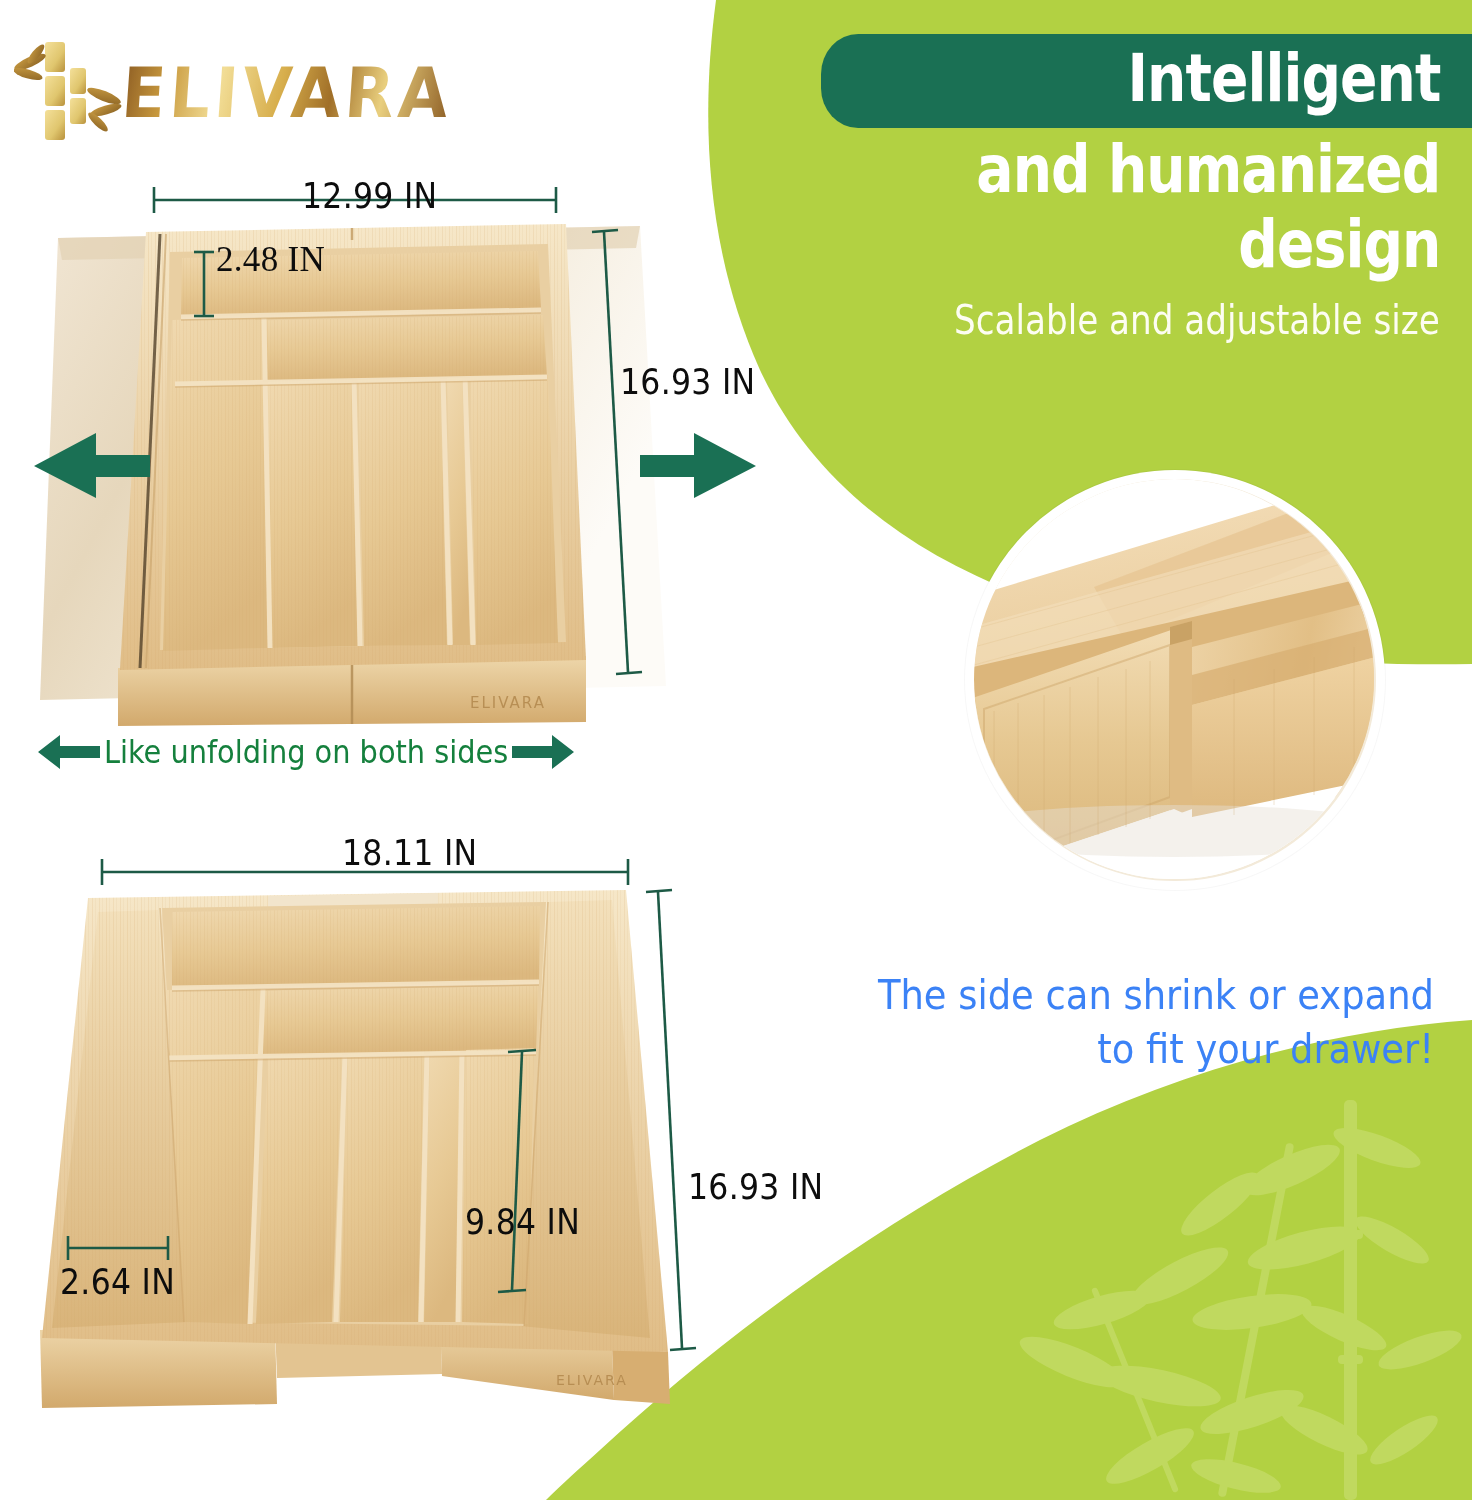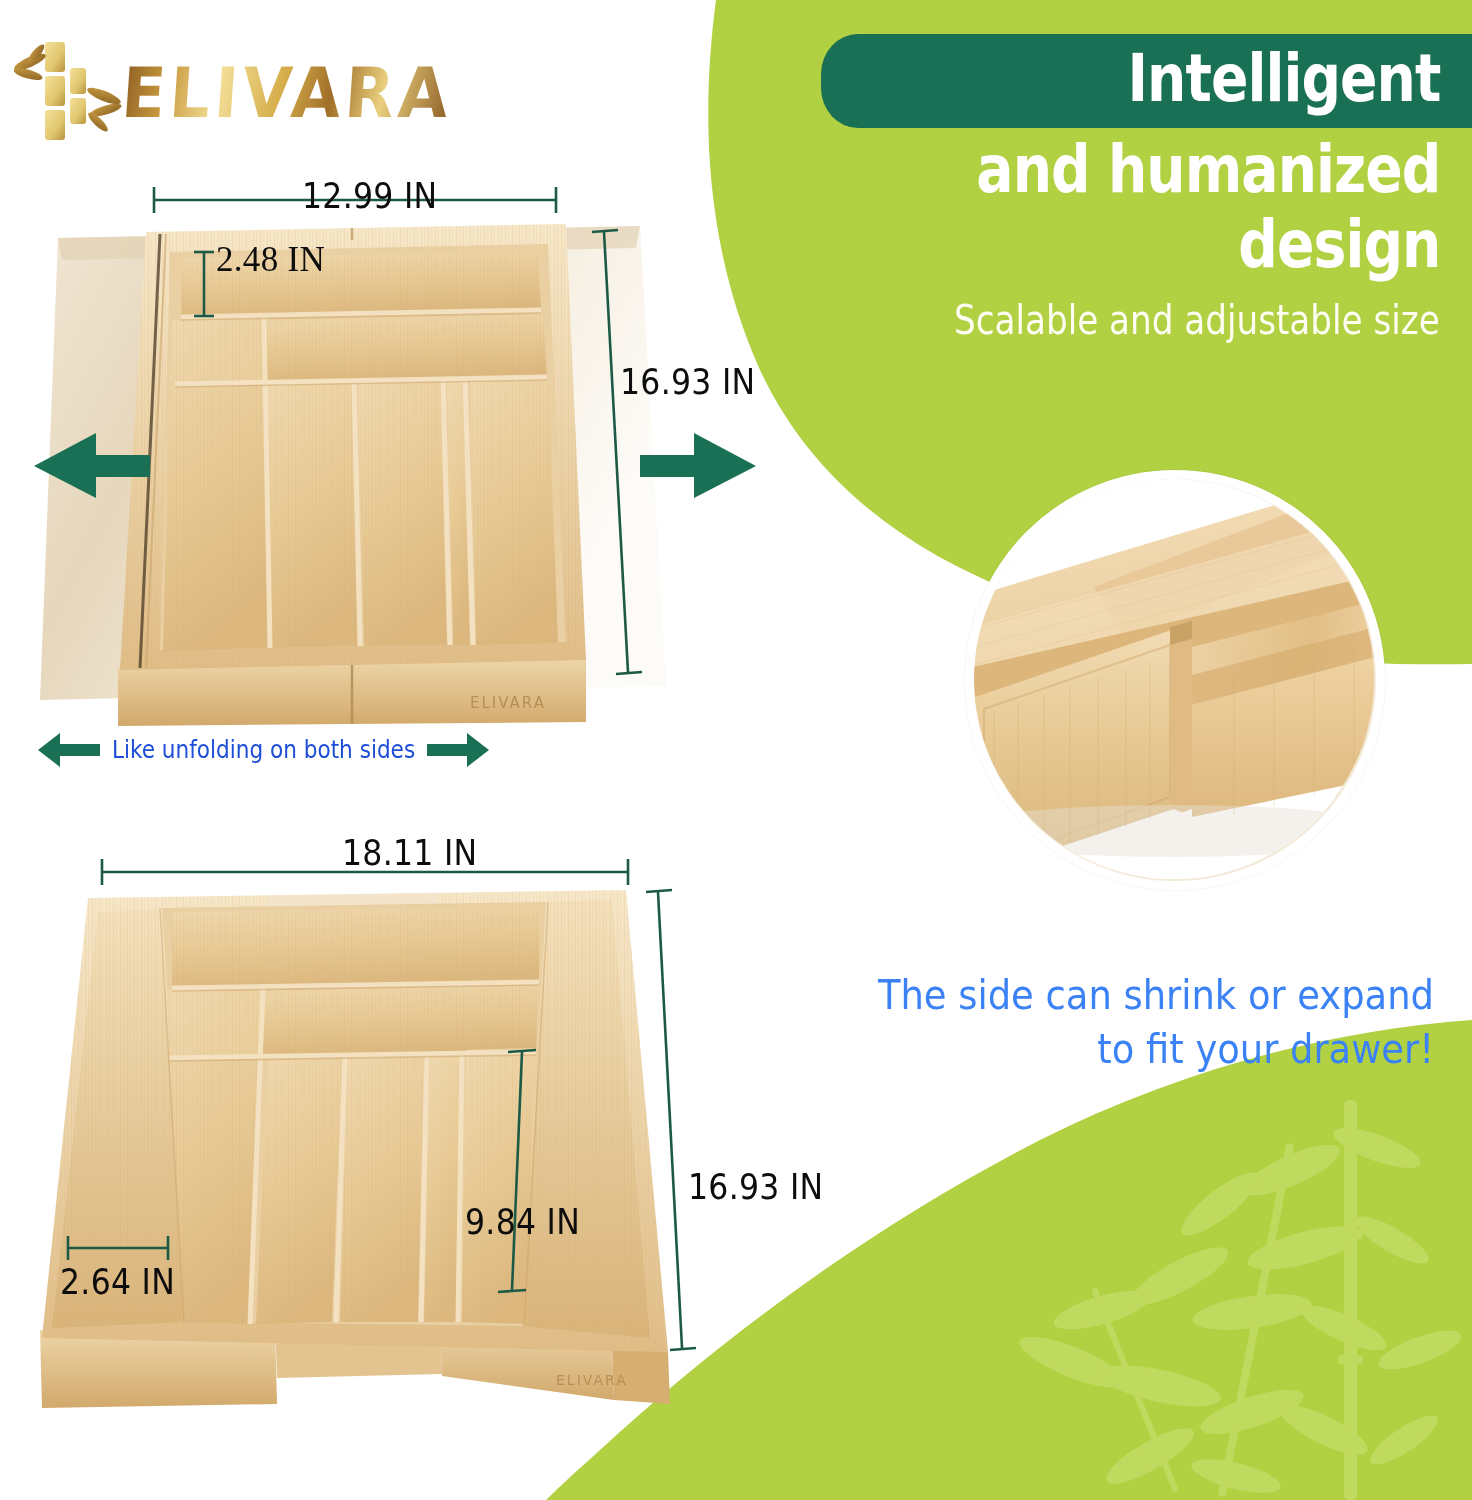--- a/index.html
+++ b/index.html
@@ -80,24 +80,24 @@
   .dim-b{left:216px;top:240px;font-family:Liberation Serif, serif;}
   .dim-c{left:620px;top:362px;}
   .dim-d{left:310px;top:833px;margin-left:32px;}
   .dim-e{left:688px;top:1167px;}
   .dim-f{left:465px;top:1174px;margin-top:28px;}
   .dim-g{left:60px;top:1262px;}
 
   
   .unfold-caption{
     position:absolute;left:38px;top:733px;width:640px;
-    display:flex;align-items:center;gap:12px;
-    color:#1d4ed8;
-    font-family:"DejaVu Sans Condensed","DejaVu Sans", sans-serif;
-    font-size:24px;white-space:nowrap;
+    display:flex;align-items:center;gap:4px;
+    color:#15803d;
+    font-family:"DejaVu Sans Condensed","DejaVu Sans", sans-serif;
+    font-size:32px;white-space:nowrap;
   }
 
   .svgfull{position:absolute;left:0;top:0;width:1472px;height:1500px;pointer-events:none;}
 </style>
 </head>
 <body>
 
 <div id="stage">
 
   <svg class="green-layer" viewBox="0 0 1472 1500" preserveAspectRatio="none">

